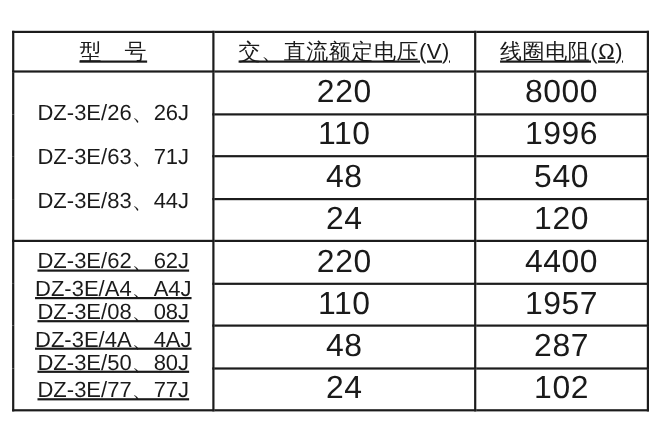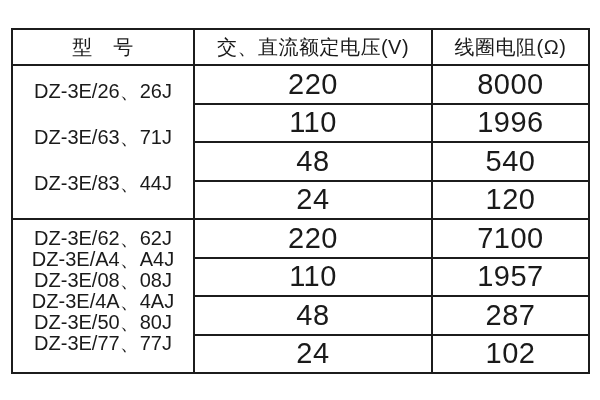--- a/index.html
+++ b/index.html
@@ -39,38 +39,39 @@
   col.c-model  { width: 182px; }
   col.c-volt   { width: 238px; }
   col.c-res    { width: 157px; }
   tr.header-row { height: 36px; }
   tr.data-row   { height: 38px; }
   th.header-cell {
     font-size: 20px;
     font-weight: normal;
     letter-spacing: 0.5px;
     white-space: nowrap;
+    text-decoration: underline;
   }
   td.value-cell {
     font-size: 29px;
     letter-spacing: 0.5px;
     margin-left: 48px;
   }
   td.model-cell {
     vertical-align: top;
   }
   .model-stack {
     display: flex;
     flex-direction: column;
     justify-content: space-between;
     height: 152px;
     box-sizing: border-box;
   }
-  .model-stack.g1 { padding: 12px 0 22px 0; }
-  .model-stack.g2 { padding: 8px 0 18px 0; }
+  .model-stack.g1 { padding: 24px 0 22px 0; }
+  .model-stack.g2 { padding: 8px 0 6px 0; text-decoration: underline; }
   .model-block { display: block; }
   .model-line {
     font-size: 20px;
     line-height: 21px;
     white-space: nowrap;
     text-align: center;
   }
   .model-stack.g1 .model-line { line-height: 26px; }
 </style>
 </head>
@@ -135,21 +136,21 @@
             <div class="model-block">
               <div class="model-line">DZ-3E/4A、4AJ</div>
               <div class="model-line">DZ-3E/50、80J</div>
             </div>
             <div class="model-block">
                 <div class="model-line">DZ-3E/77、77J</div>
               </div>
           </div>
         </td>
         <td class="value-cell">220</td>
-        <td class="value-cell">7100</td>
+        <td class="value-cell">4400</td>
       </tr>
       <tr class="data-row">
         <td class="value-cell">110</td>
         <td class="value-cell">1957</td>
       </tr>
       <tr class="data-row">
         <td class="value-cell">48</td>
         <td class="value-cell">287</td>
       </tr>
       <tr class="data-row">

